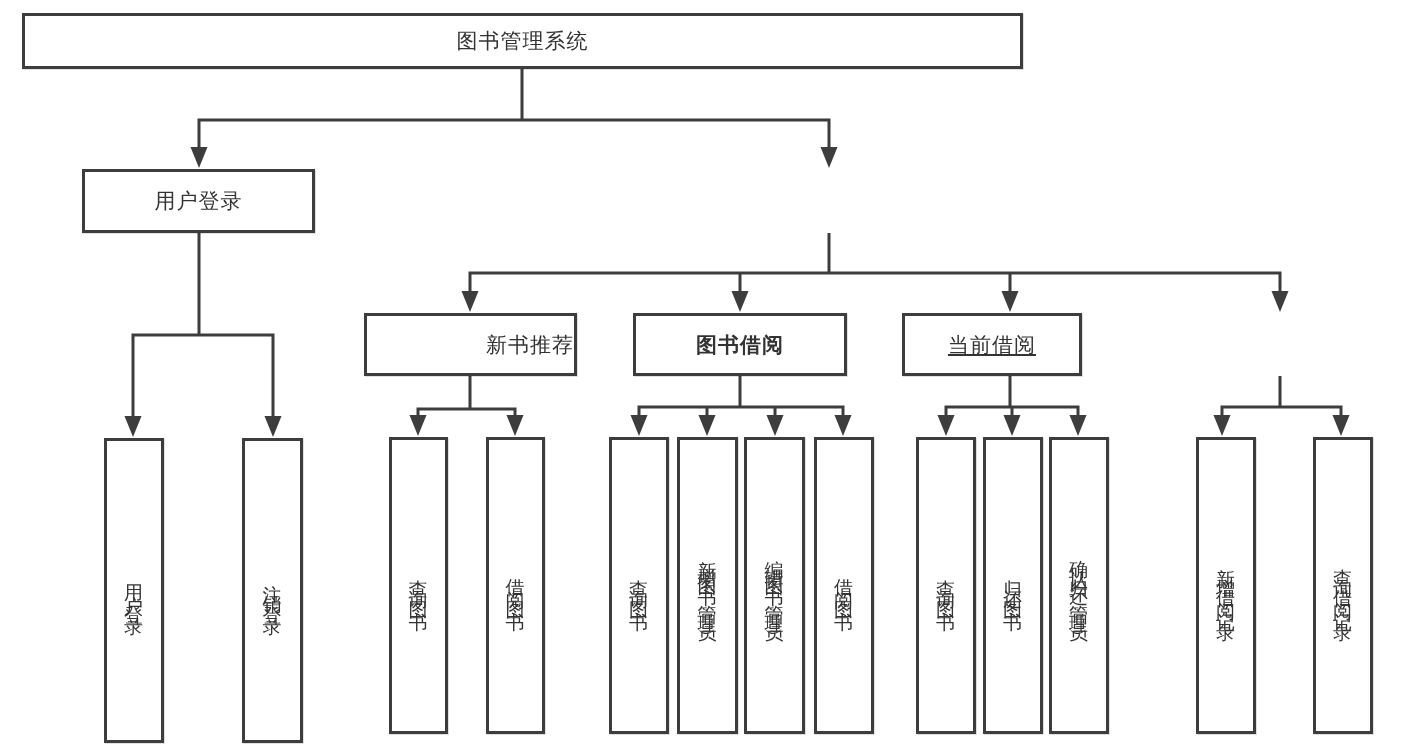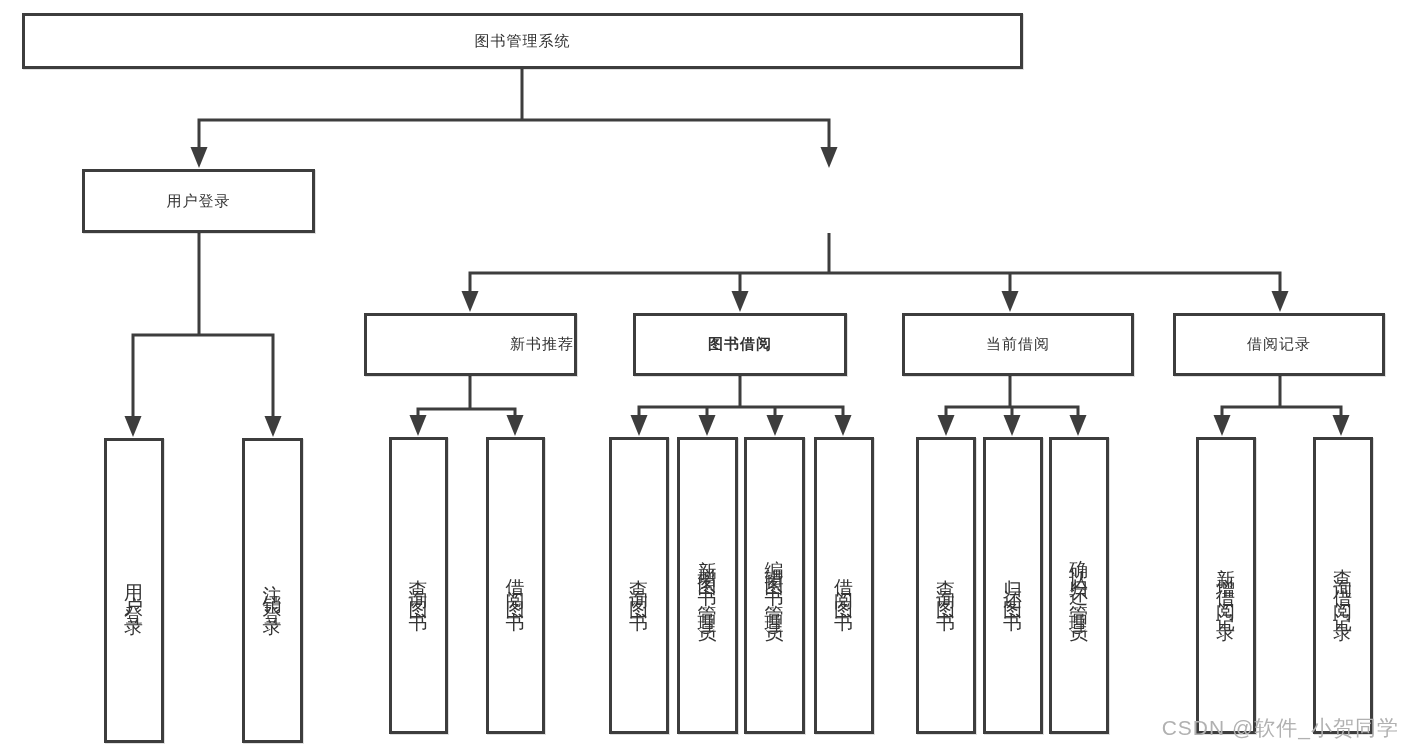--- a/index.html
+++ b/index.html
@@ -22,37 +22,37 @@
     box-sizing: border-box;
     border: 3px solid #3d3d3d;
     background: #ffffff;
     display: flex;
     align-items: center;
     justify-content: center;
     color: #333333;
     z-index: 2;
     box-shadow: 1px 1px 0 rgba(0,0,0,0.12);
   }
-  .hbox { font-size: 15px; letter-spacing: 1px; }
+  .hbox { font-size: 21px; letter-spacing: 1px; }
   .vbox {
     font-size: 19px;
     writing-mode: vertical-rl;
     letter-spacing: 11px;
     line-height: 1;
   }
   .vbox.long { letter-spacing: 9px; }
   
   .n-root          { left: 22px;   top: 13px;  width: 1001px; height: 56px; }
   
   .n-user-login    { left: 82px;   top: 169px; width: 233px; height: 64px; }
   .n-book-mgmt     { left: 712px;  top: 169px; width: 235px; height: 64px; }
   
   .n-new-book-rec  { left: 364px;  top: 313px; width: 213px; height: 63px; justify-content: flex-end; }
   .n-book-borrow   { left: 633px;  top: 313px; width: 214px; height: 63px; font-weight: bold; }
-  .n-current-borrow{ left: 902px;  top: 313px; width: 232px; height: 63px; }
+  .n-current-borrow{ left: 902px;  top: 313px; width: 180px; height: 63px; text-decoration: underline; }
   .n-borrow-records{ left: 1173px; top: 313px; width: 212px; height: 63px; }
   
   .n-leaf-a1 { left: 104px;  top: 438px; width: 60px; height: 305px; }
   .n-leaf-a2 { left: 242px;  top: 438px; width: 61px; height: 305px; }
   .n-leaf-b1 { left: 389px;  top: 437px; width: 59px; height: 297px; }
   .n-leaf-b2 { left: 486px;  top: 437px; width: 59px; height: 297px; }
   .n-leaf-c1 { left: 609px;  top: 437px; width: 60px; height: 297px; }
   .n-leaf-c2 { left: 677px;  top: 437px; width: 61px; height: 297px; }
   .n-leaf-c3 { left: 744px;  top: 437px; width: 61px; height: 297px; }
   .n-leaf-c4 { left: 814px;  top: 437px; width: 60px; height: 297px; }
@@ -134,23 +134,20 @@
 
   <div class="box hbox n-new-book-rec">
     <span>新书推荐</span>
   </div>
   <div class="box hbox n-book-borrow">
     <span>图书借阅</span>
   </div>
   <div class="box hbox n-current-borrow">
     <span>当前借阅</span>
   </div>
-  <div class="box hbox n-borrow-records">
-    <span>借阅记录</span>
-  </div>
 
   <div class="box vbox n-leaf-a1">
     <span>用户登录</span>
   </div>
   <div class="box vbox n-leaf-a2">
     <span>注销登录</span>
   </div>
 
   <div class="box vbox n-leaf-b1">
     <span>查询图书</span>
@@ -182,14 +179,13 @@
     <span>确认归还（管理员）</span>
   </div>
 
   <div class="box vbox n-leaf-e1">
     <span>新增借阅记录</span>
   </div>
   <div class="box vbox n-leaf-e2">
     <span>查询借阅记录</span>
   </div>
 
-  <div class="watermark">CSDN @软件_小贺同学</div>
 </div>
 
 </body></html>

